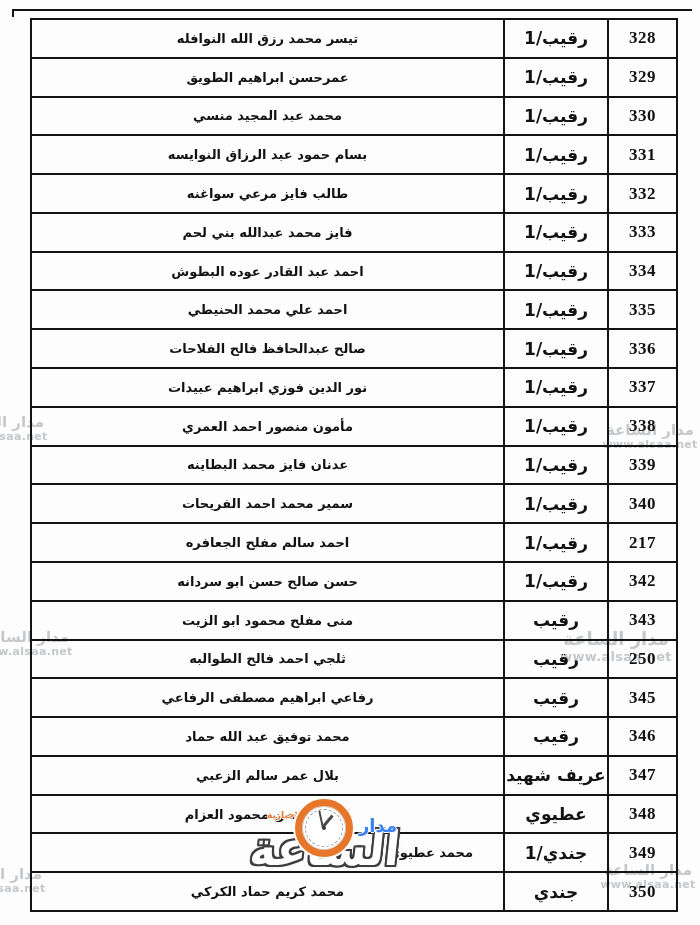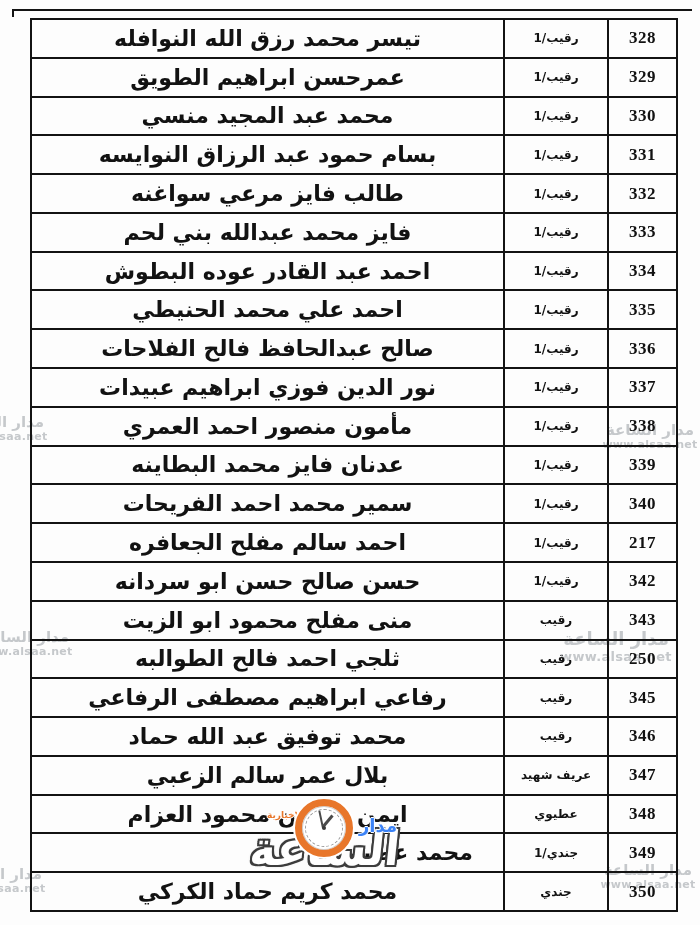--- a/index.html
+++ b/index.html
@@ -21,22 +21,22 @@
   }
   table.roster td{
     border:2.4px solid #131313;
     padding:0; vertical-align:middle; text-align:center;
     color:#121212; background:transparent;
   }
   td.num{
     font-family:"Liberation Serif","DejaVu Serif",serif;
     font-weight:bold; font-size:17px; letter-spacing:.5px;
   }
-  td.rank{font-weight:bold; font-size:12px; white-space:nowrap;}
-  td.name{font-weight:bold; font-size:22px;}
+  td.rank{font-weight:bold; font-size:17px; white-space:nowrap;}
+  td.name{font-weight:bold; font-size:13px;}
   td.name.align-start{text-align:right; padding-right:30px;}
 
   
   .wm{
     position:absolute; text-align:center; color:#c5c8cb;
     font-weight:bold; line-height:1.15; z-index:1;
     filter:blur(0.4px); white-space:nowrap;
   }
   .wm .wm-l1{font-size:15px;}
   .wm .wm-l2{font-size:11px; letter-spacing:.3px;}

